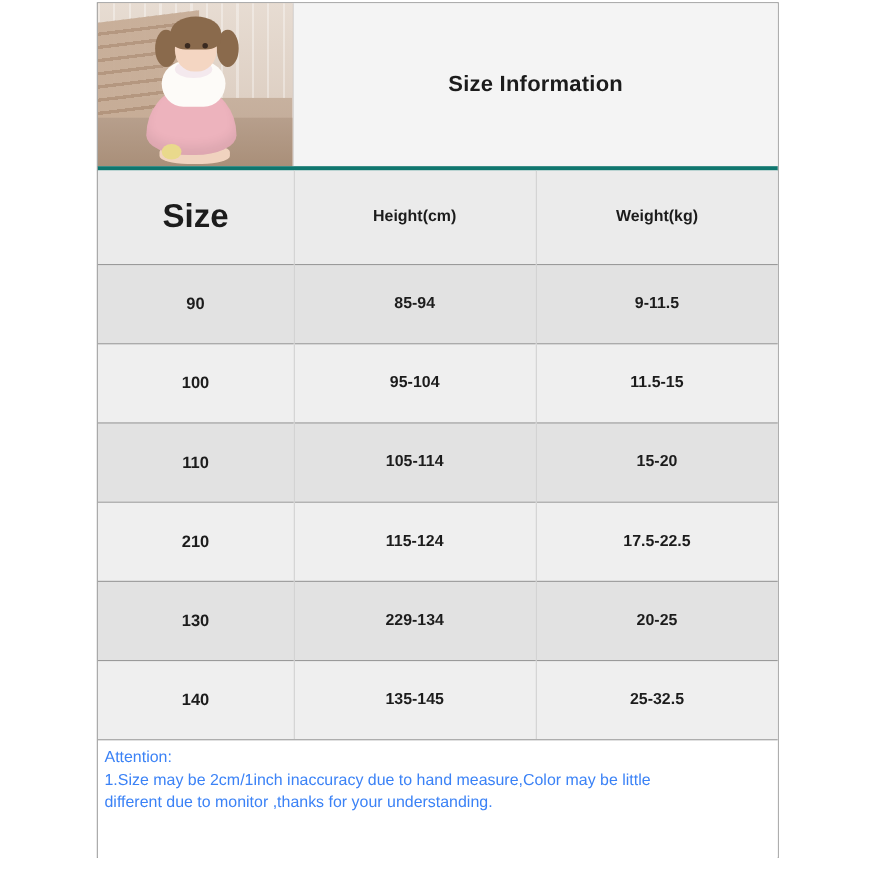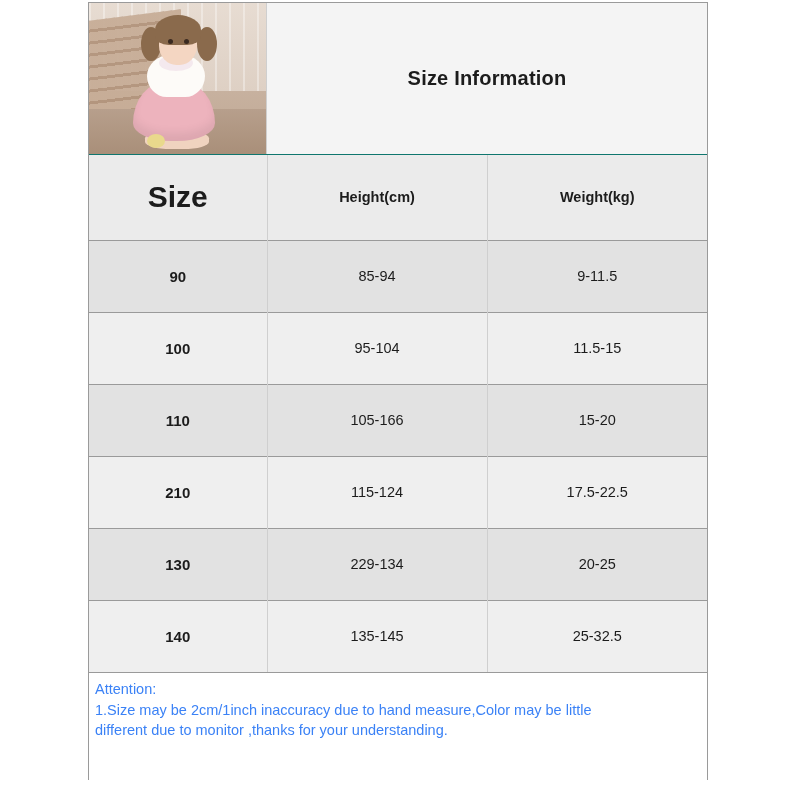--- a/index.html
+++ b/index.html
@@ -30,21 +30,21 @@
     border: 1px solid #9a9a9a;
     box-sizing: border-box;
     background: #ffffff;
   }
 
   
   .header-row {
     display: flex;
     height: 152px;
     box-sizing: border-box;
-    border-bottom: 1px solid #0f766e;
+    border-bottom: 4px solid #0f766e;
     justify-content: center;
   }
 
   .photo-cell {
     width: 178px;
     min-width: 178px;
     height: 100%;
     box-sizing: border-box;
     border-right: 1px solid #cfcfcf;
     position: relative;
@@ -188,21 +188,21 @@
     border-top: none;
   }
   th.col-size { width: 178px; font-size: 30px; font-weight: bold; }
   th.col-h, th.col-w { font-size: 14.5px; font-weight: bold; margin-left: 40px; }
 
   table.size-table tbody tr { height: 72px; }
   table.size-table tbody tr:nth-child(odd) { background: #e2e2e2; }
   table.size-table tbody tr:nth-child(even) { background: #efefef; }
 
   td.c-size { font-size: 15px; font-weight: bold; }
-  td.c-val { font-size: 14.5px; font-weight: normal; }
+  td.c-val { font-size: 14.5px; font-weight: bold; }
 
   
   .note {
     border-top: 1px solid #9a9a9a;
     padding: 6px 10px 0 6px;
     box-sizing: border-box;
     height: 122px;
     background: #ffffff;
   }
   .note .line {
@@ -256,21 +256,21 @@
           <td class="c-val">85-94</td>
           <td class="c-val">9-11.5</td>
         </tr>
         <tr>
           <td class="c-size">100</td>
           <td class="c-val">95-104</td>
           <td class="c-val">11.5-15</td>
         </tr>
         <tr>
           <td class="c-size">110</td>
-          <td class="c-val">105-166</td>
+          <td class="c-val">105-114</td>
           <td class="c-val">15-20</td>
         </tr>
         <tr>
           <td class="c-size">210</td>
           <td class="c-val">115-124</td>
           <td class="c-val">17.5-22.5</td>
         </tr>
         <tr>
           <td class="c-size">130</td>
           <td class="c-val">229-134</td>

